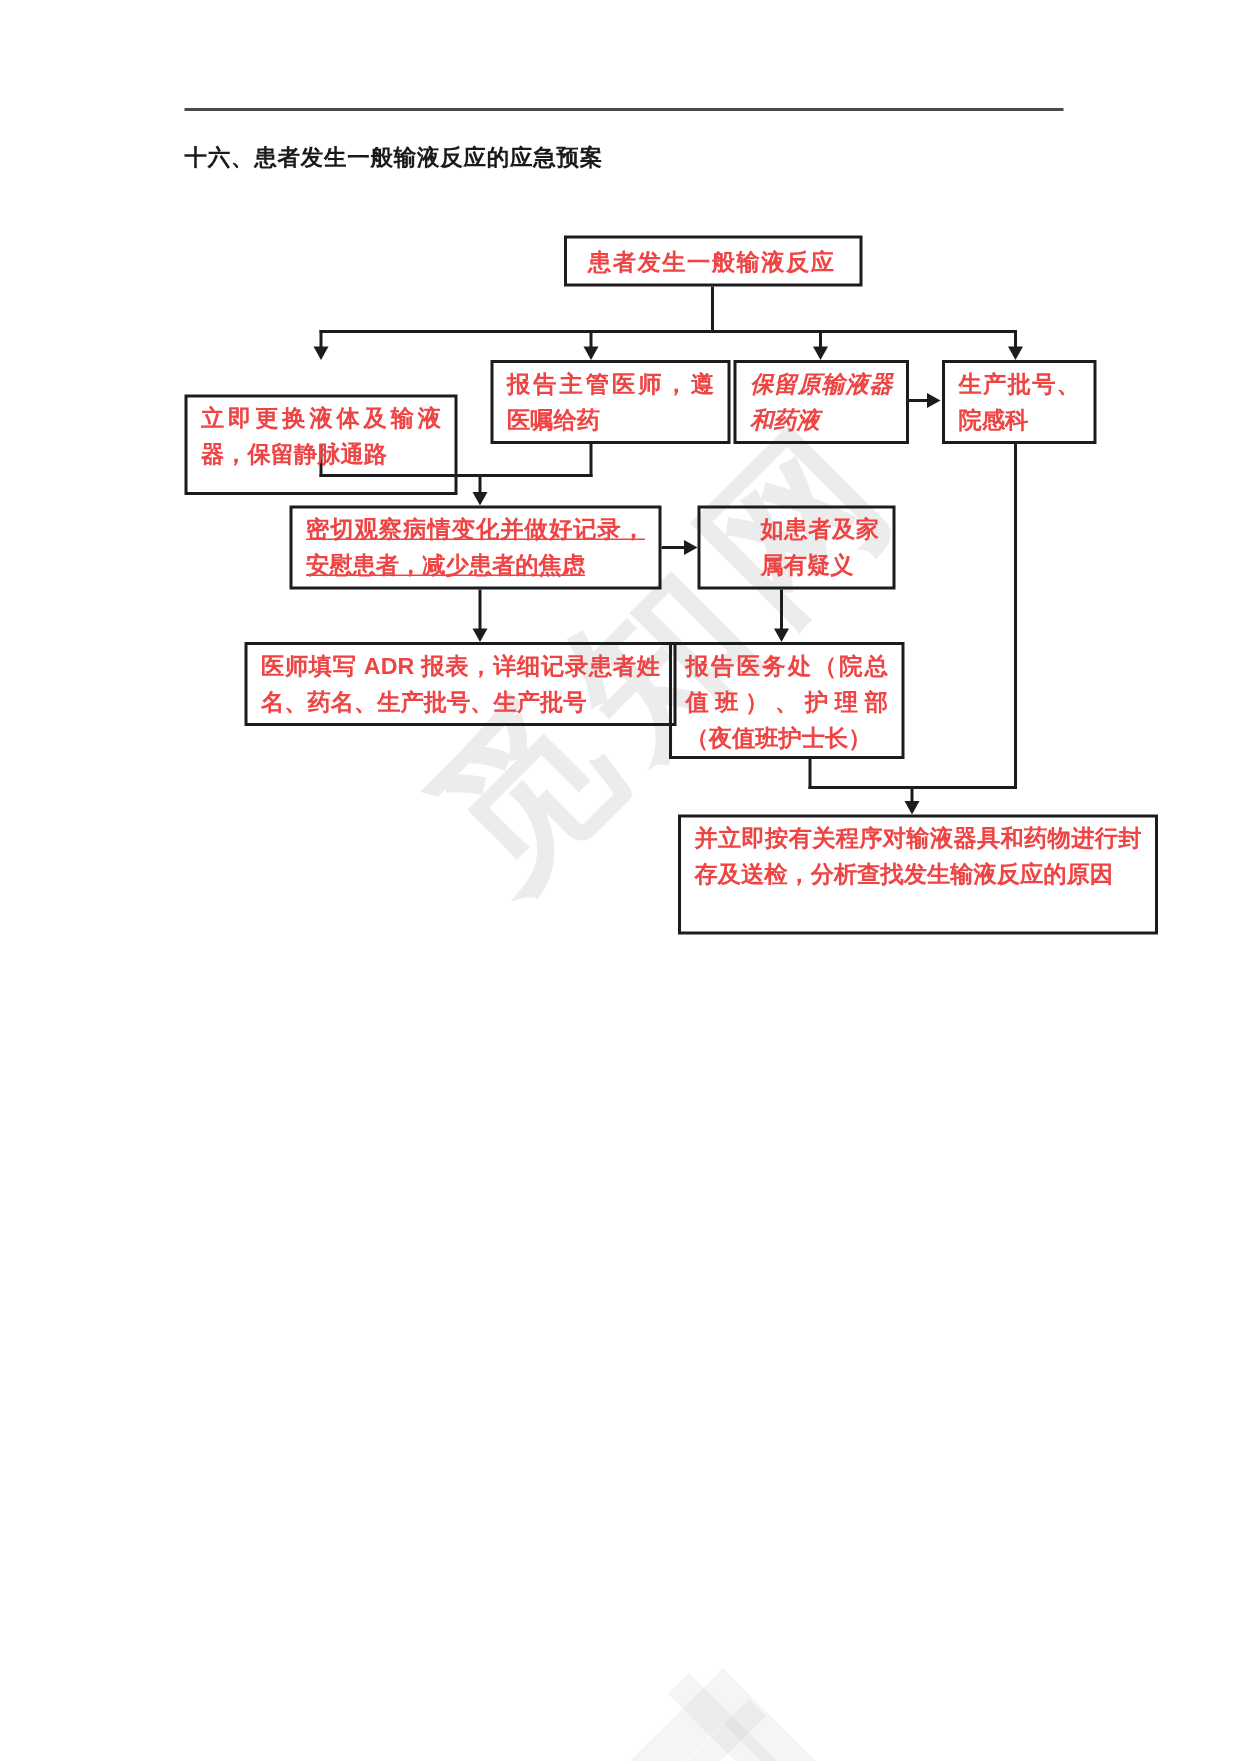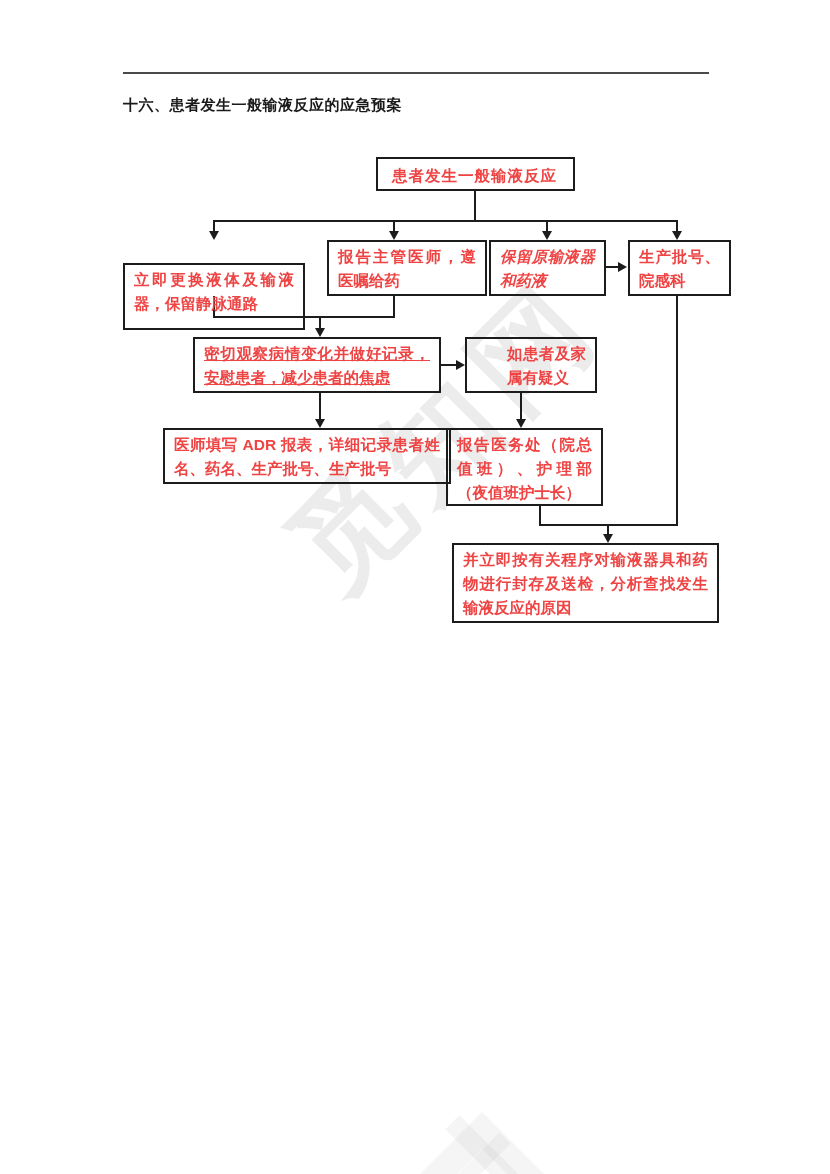--- a/index.html
+++ b/index.html
@@ -133,21 +133,21 @@
   <div class="node" style="left:628px; top:240px; width:103px; height:56px;">生产批号、院感科</div>
 
   <div class="node" style="left:193px; top:337px; width:248px; height:56px;text-decoration:underline;">密切观察病情变化并做好记录，安慰患者，减少患者的焦虑</div>
 
   <div class="node" style="left:465px; top:337px; width:132px; height:56px;padding-left:40px;">如患者及家属有疑义</div>
 
   <div class="node" style="left:163px; top:428px; width:288px; height:56px;">医师填写 ADR 报表，详细记录患者姓名、药名、生产批号、生产批号</div>
 
   <div class="node" style="left:446px; top:428px; width:157px; height:78px;">报告医务处（院总值班）、护理部（夜值班护士长）</div>
 
-  <div class="node" style="left:452px; top:543px; width:267px; height:80px;">并立即按有关程序对输液器具和药物进行封存及送检，分析查找发生输液反应的原因</div>
+  <div class="node" style="left:452px; top:543px; width:320px; height:80px;">并立即按有关程序对输液器具和药物进行封存及送检，分析查找发生输液反应的原因</div>
 
   <div class="vline" style="left:474px; top:191px; height:30px;"></div>
   <div class="hline" style="left:213px; top:220px; width:465px;"></div>
 
   <div class="vline" style="left:213px; top:220px; height:12px;"></div>
   <div class="arr-down" style="left:209px; top:231px;"></div>
 
   <div class="vline" style="left:393px; top:220px; height:12px;"></div>
   <div class="arr-down" style="left:389px; top:231px;"></div>
 

